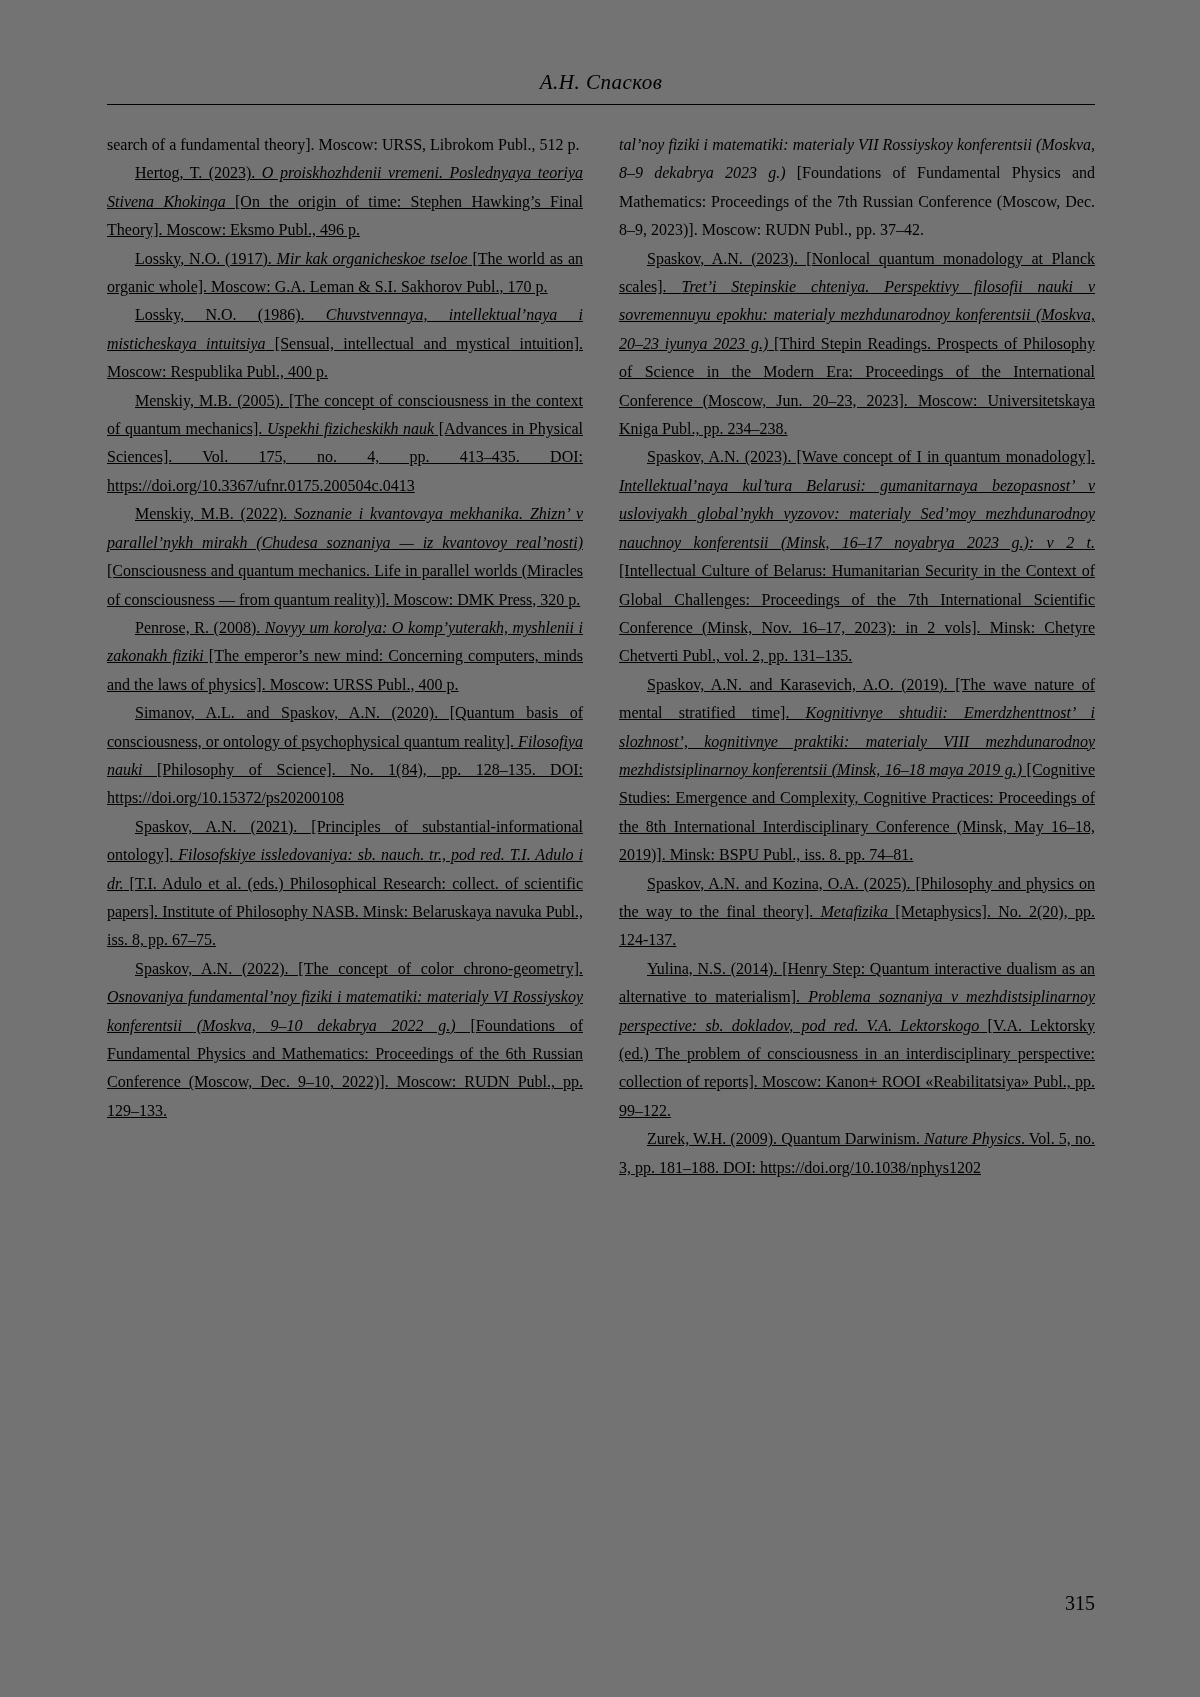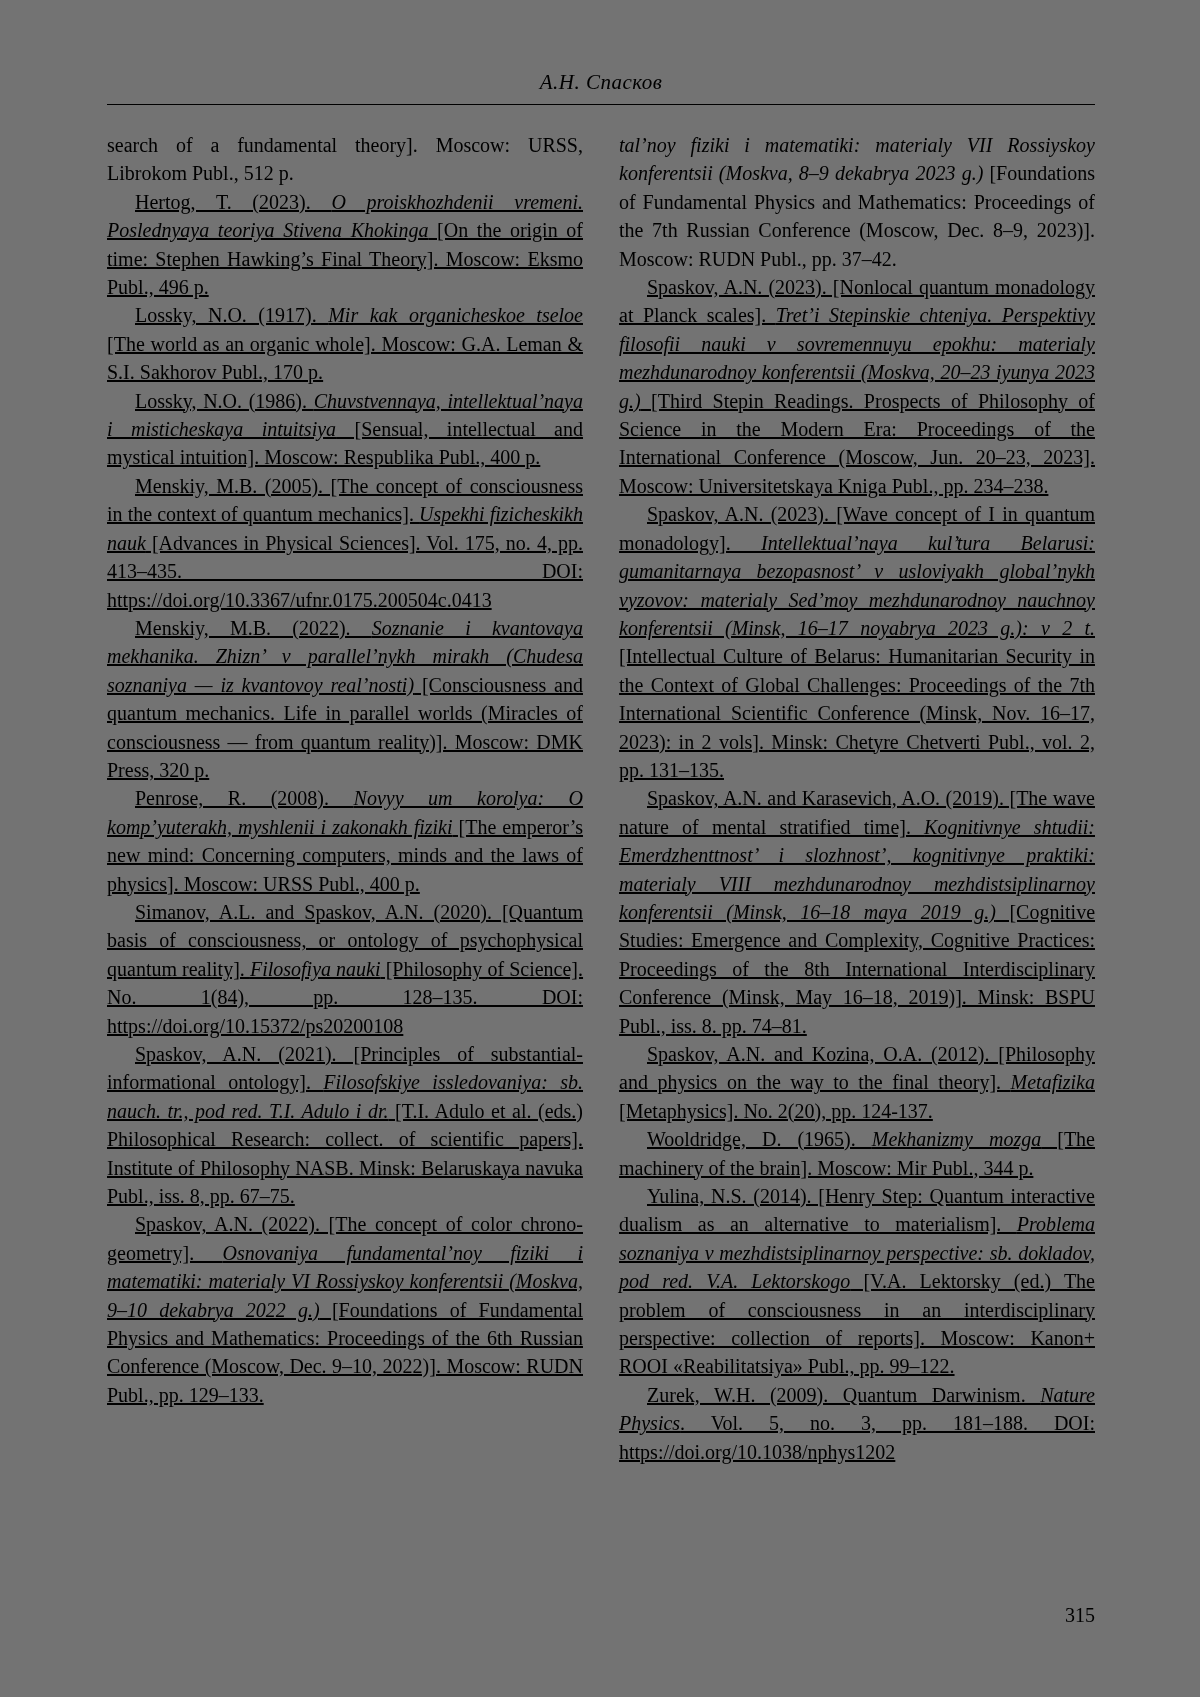--- a/index.html
+++ b/index.html
@@ -26,33 +26,33 @@
     border-top: 1.7px solid #000;
     margin-top: 10px;
   }
   .columns {
     display: flex;
     gap: 36px;
     margin-top: 26px;
   }
   .col {
     width: 476px;
-    font-size: 20px;
+    font-size: 16px;
     line-height: 28.4px;
     text-align: justify;
     hyphens: auto;
     overflow-wrap: break-word;
   }
   .ref-entry { text-indent: 0; }
   .ref-entry.indent { text-indent: 28px; text-decoration: underline; }
   .ref-entry i { font-style: italic; }
   .page-number {
     position: absolute;
     right: 105px;
-    bottom: 70px;
+    bottom: 82px;
     font-size: 20px;
   }
 </style>
 </head>
 <body>
 
 <div class="page">
   <div class="running-head">
     <span>А.Н. Спасков</span>
   </div>
@@ -68,20 +68,19 @@
         <p class="ref-entry indent"><span>Penrose, R. (2008). </span><i>Novyy um korolya: O komp’yuterakh, myshlenii i zakonakh fiziki</i><span> [The emperor’s new mind: Concerning computers, minds and the laws of physics]. Moscow: URSS Publ., 400 p.</span></p>
         <p class="ref-entry indent"><span>Simanov, A.L. and Spaskov, A.N. (2020). [Quantum basis of consciousness, or ontology of psychophysical quantum reality]. </span><i>Filosofiya nauki</i><span> [Philosophy of Science]. No. 1(84), pp. 128–135. DOI: https://doi.org/10.15372/ps20200108</span></p>
         <p class="ref-entry indent"><span>Spaskov, A.N. (2021). [Principles of substantial-informational ontology]. </span><i>Filosofskiye issledovaniya: sb. nauch. tr., pod red. T.I. Adulo i dr.</i><span> [T.I. Adulo et al. (eds.) Philosophical Research: collect. of scientific papers]. Institute of Philosophy NASB. Minsk: Belaruskaya navuka Publ., iss. 8, pp. 67–75.</span></p>
         <p class="ref-entry indent"><span>Spaskov, A.N. (2022). [The concept of color chrono-geometry]. </span><i>Osnovaniya fundamental’noy fiziki i matematiki: materialy VI Rossiyskoy konferentsii (Moskva, 9–10 dekabrya 2022 g.)</i><span> [Foundations of Fundamental Physics and Mathematics: Proceedings of the 6th Russian Conference (Moscow, Dec. 9–10, 2022)]. Moscow: RUDN Publ., pp. 129–133.</span></p>
       </div>
     <div class="col" id="col-right">
         <p class="ref-entry"><i>tal’noy fiziki i matematiki: materialy VII Rossiyskoy konferentsii (Moskva, 8–9 dekabrya 2023 g.)</i><span> [Foundations of Fundamental Physics and Mathematics: Proceedings of the 7th Russian Conference (Moscow, Dec. 8–9, 2023)]. Moscow: RUDN Publ., pp. 37–42.</span></p>
         <p class="ref-entry indent"><span>Spaskov, A.N. (2023). [Nonlocal quantum monadology at Planck scales]. </span><i>Tret’i Stepinskie chteniya. Perspektivy filosofii nauki v sovremennuyu epokhu: materialy mezhdunarodnoy konferentsii (Moskva, 20–23 iyunya 2023 g.)</i><span> [Third Stepin Readings. Prospects of Philosophy of Science in the Modern Era: Proceedings of the International Conference (Moscow, Jun. 20–23, 2023]. Moscow: Universitetskaya Kniga Publ., pp. 234–238.</span></p>
         <p class="ref-entry indent"><span>Spaskov, A.N. (2023). [Wave concept of I in quantum monadology]. </span><i>Intellektual’naya kul’tura Belarusi: gumanitarnaya bezopasnost’ v usloviyakh global’nykh vyzovov: materialy Sed’moy mezhdunarodnoy nauchnoy konferentsii (Minsk, 16–17 noyabrya 2023 g.): v 2 t.</i><span> [Intellectual Culture of Belarus: Humanitarian Security in the Context of Global Challenges: Proceedings of the 7th International Scientific Conference (Minsk, Nov. 16–17, 2023): in 2 vols]. Minsk: Chetyre Chetverti Publ., vol. 2, pp. 131–135.</span></p>
         <p class="ref-entry indent"><span>Spaskov, A.N. and Karasevich, A.O. (2019). [The wave nature of mental stratified time]. </span><i>Kognitivnye shtudii: Emerdzhenttnost’ i slozhnost’, kognitivnye praktiki: materialy VIII mezhdunarodnoy mezhdistsiplinarnoy konferentsii (Minsk, 16–18 maya 2019 g.)</i><span> [Cognitive Studies: Emergence and Complexity, Cognitive Practices: Proceedings of the 8th International Interdisciplinary Conference (Minsk, May 16–18, 2019)]. Minsk: BSPU Publ., iss. 8. pp. 74–81.</span></p>
-        <p class="ref-entry indent"><span>Spaskov, A.N. and Kozina, O.A. (2012). [Philosophy and physics on the way to the final theory]. </span><i>Metafizika</i><span> [Metaphysics]. No. 2(20), pp. 124-137.</span></p>
-        <p class="ref-entry indent"><span>Wooldridge, D. (1965). </span><i>Mekhanizmy mozga</i><span> [The machinery of the brain]. Moscow: Mir Publ., 344 p.</span></p>
+        <p class="ref-entry indent"><span>Spaskov, A.N. and Kozina, O.A. (2025). [Philosophy and physics on the way to the final theory]. </span><i>Metafizika</i><span> [Metaphysics]. No. 2(20), pp. 124-137.</span></p>
         <p class="ref-entry indent"><span>Yulina, N.S. (2014). [Henry Step: Quantum interactive dualism as an alternative to materialism]. </span><i>Problema soznaniya v mezhdistsiplinarnoy perspective: sb. dokladov, pod red. V.A. Lektorskogo</i><span> [V.A. Lektorsky (ed.) The problem of consciousness in an interdisciplinary perspective: collection of reports]. Moscow: Kanon+ ROOI «Reabilitatsiya» Publ., pp. 99–122.</span></p>
         <p class="ref-entry indent"><span>Zurek, W.H. (2009). Quantum Darwinism. </span><i>Nature Physics</i><span>. Vol. 5, no. 3, pp. 181–188. DOI: https://doi.org/10.1038/nphys1202</span></p>
       </div>
   </div>
   <div class="page-number">315</div>
 </div>
 
 </body></html>

